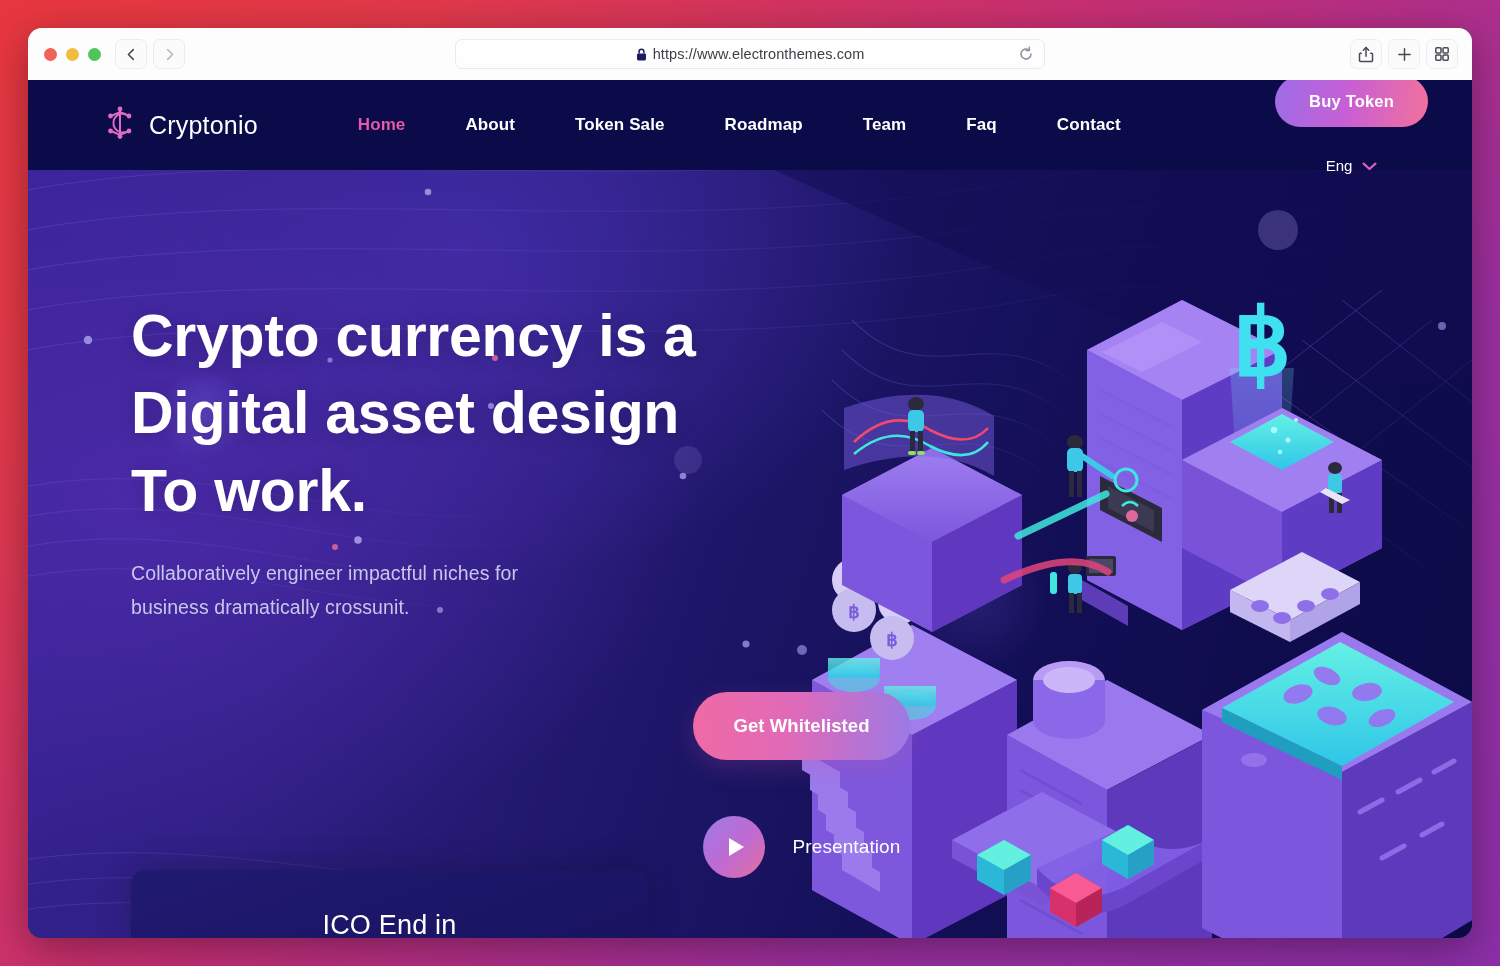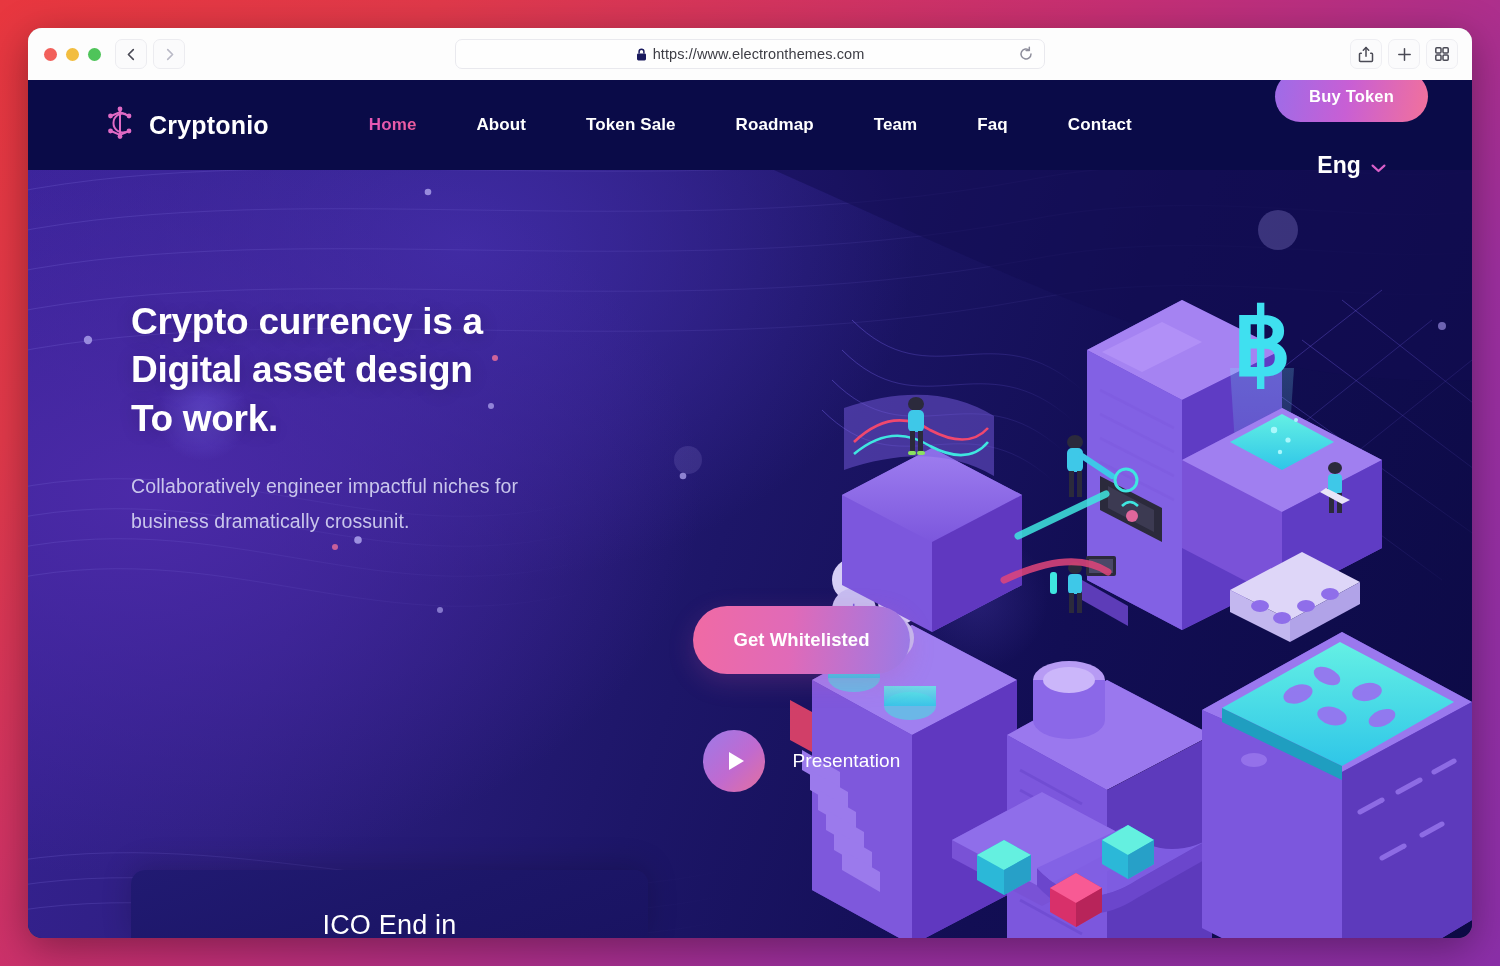--- a/index.html
+++ b/index.html
@@ -64,57 +64,57 @@
 
   
   .site { position:relative; width:100%; height:858px; overflow:hidden; background:#0a0b4a; }
 
   .topnav {
     position:relative; z-index:20;
     height:90px; background:#0a0b48;
     display:flex; align-items:center; padding:0 44px 0 76px;
   }
   .brand { display:flex; align-items:center; gap:13px; }
-  .brandname { color:#fff; font-size:25px; font-weight:bold; letter-spacing:.2px; }
+  .brandname { color:#fff; font-size:25px; font-weight:normal; letter-spacing:.2px; }
 
   .menu { display:flex; align-items:center; gap:4px; margin-left:72px; }
   .menu a {
     color:#ffffff; font-size:17px; font-weight:bold;
     text-decoration:none; padding:0 28px; letter-spacing:.1px;
     white-space:nowrap;
   }
   .menu a.active {
     background:linear-gradient(90deg,#e254c4,#f0608f);
     -webkit-background-clip:text; background-clip:text; color:transparent;
   }
 
   .navright { margin-left:auto; display:flex; align-items:center; gap:30px;flex-direction:column; }
   .buytoken {
     border:none; cursor:pointer;
     background:linear-gradient(100deg,#9d6ce8 0%,#c85fd4 48%,#f2719b 100%);
     color:#fff; font-size:16.5px; font-weight:bold;
     padding:16px 34px; border-radius:40px; letter-spacing:.2px;
   }
   .lang { display:flex; align-items:center; gap:10px; cursor:pointer; }
-  .lang span { color:#fff; font-size:23px; font-weight:bold; }
+  .lang span { color:#fff; font-size:15px; font-weight:normal; }
 
   
   .hero {
     position:absolute; left:0; top:90px; right:0; bottom:0;
     background:
       radial-gradient(900px 620px at 8% 42%, #4b2aa8 0%, rgba(75,42,168,0) 62%),
       radial-gradient(700px 520px at 30% 10%, #3f2ba3 0%, rgba(63,43,163,0) 65%),
       linear-gradient(108deg, #3a2399 0%, #2e1f82 24%, #1d1668 48%, #120e54 70%, #0c0a45 100%);
     overflow:hidden;
   }
   .hero-deco { position:absolute; inset:0; pointer-events:none; }
 
   .heroinner { position:relative; z-index:6; padding:128px 0 0 103px; }
   h1.headline {
-    color:#fff; font-size:37px; font-weight:bold;
+    color:#fff; font-size:59px; font-weight:bold;
     line-height:1.31; letter-spacing:-.3px;
     text-shadow:0 2px 18px rgba(0,0,0,.2);
   }
   p.sub {
     margin-top:26px; color:#c9c6ec; font-size:19.5px;
     line-height:1.75; letter-spacing:.1px;
   }
 
   .ctas { display:flex; align-items:center; gap:56px; margin-top:68px;flex-direction:column; }
   .whitelist {

